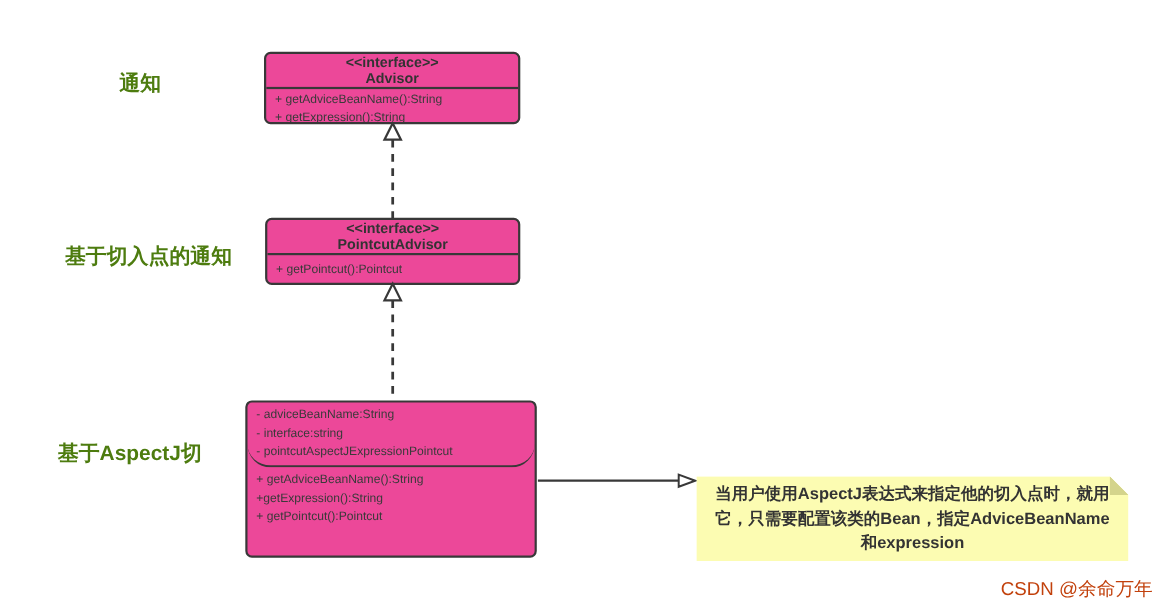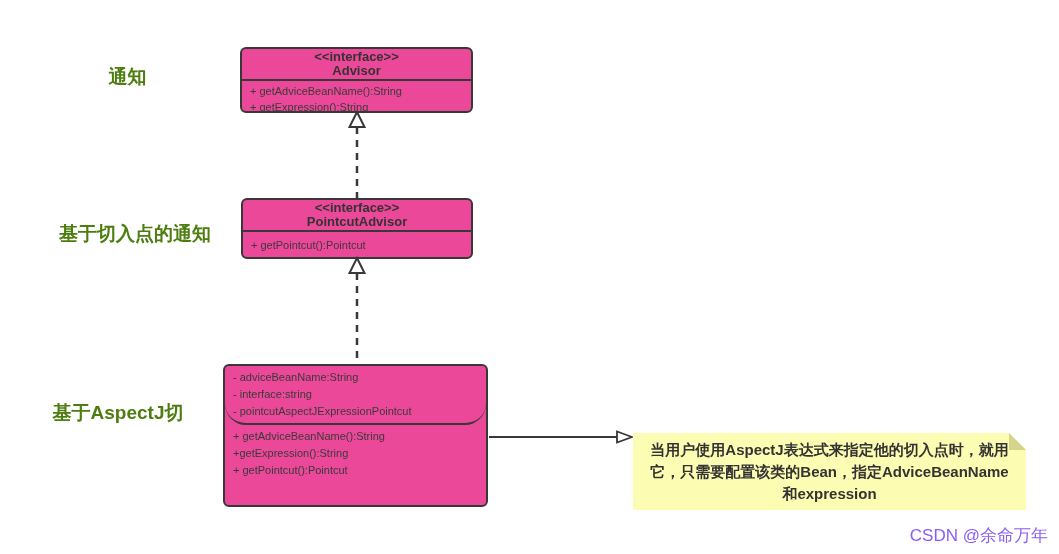--- a/index.html
+++ b/index.html
@@ -93,21 +93,21 @@
     line-height: 22px;
     color: #333333;
   }
 
   
   .watermark {
     position: absolute;
     right: 11px;
     bottom: 7px;
     font-size: 17px;
-    color: #8b5cf6;
+    color: #c2410c;
     text-align: center;
   }
 </style>
 </head>
 <body>
 
 <div class="canvas">
 
   <div class="side-label l1">通知</div>
   <div class="side-label l2">基于切入点的通知</div>

